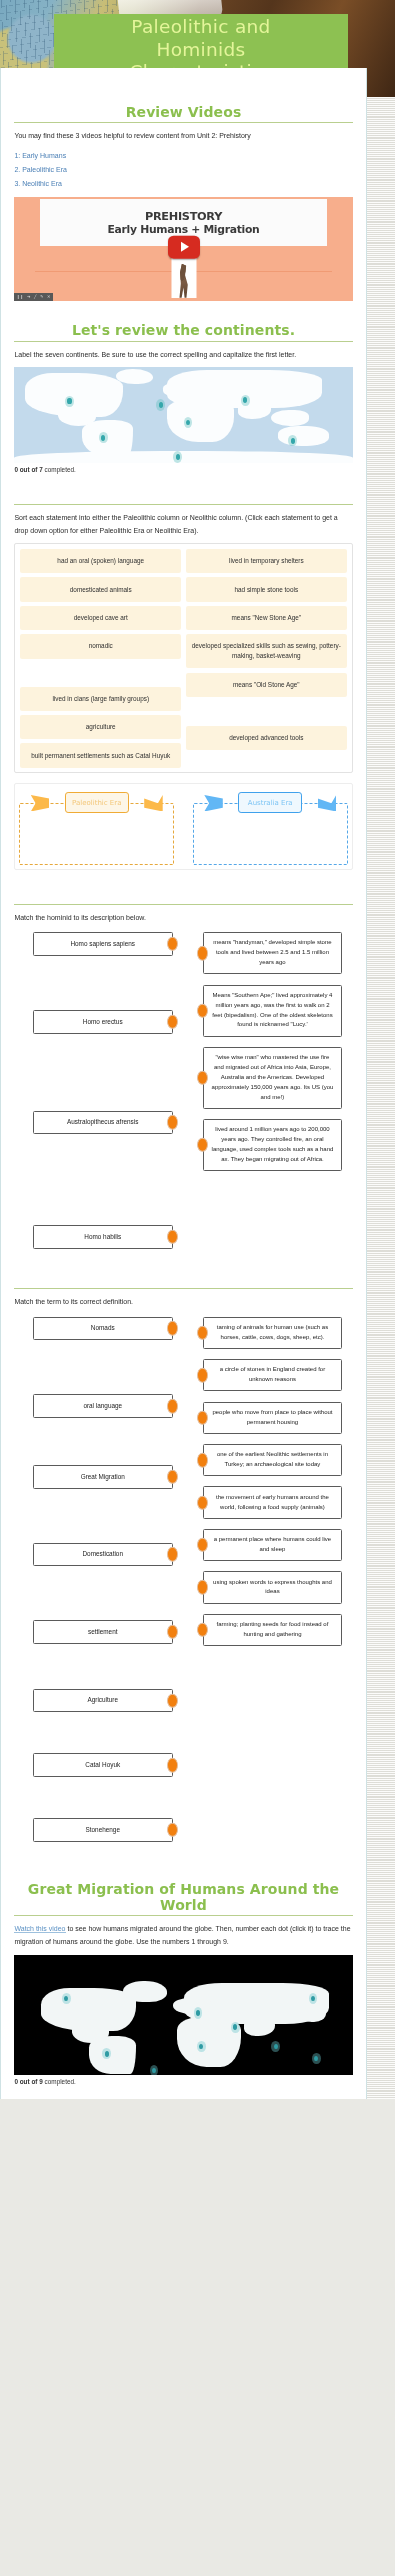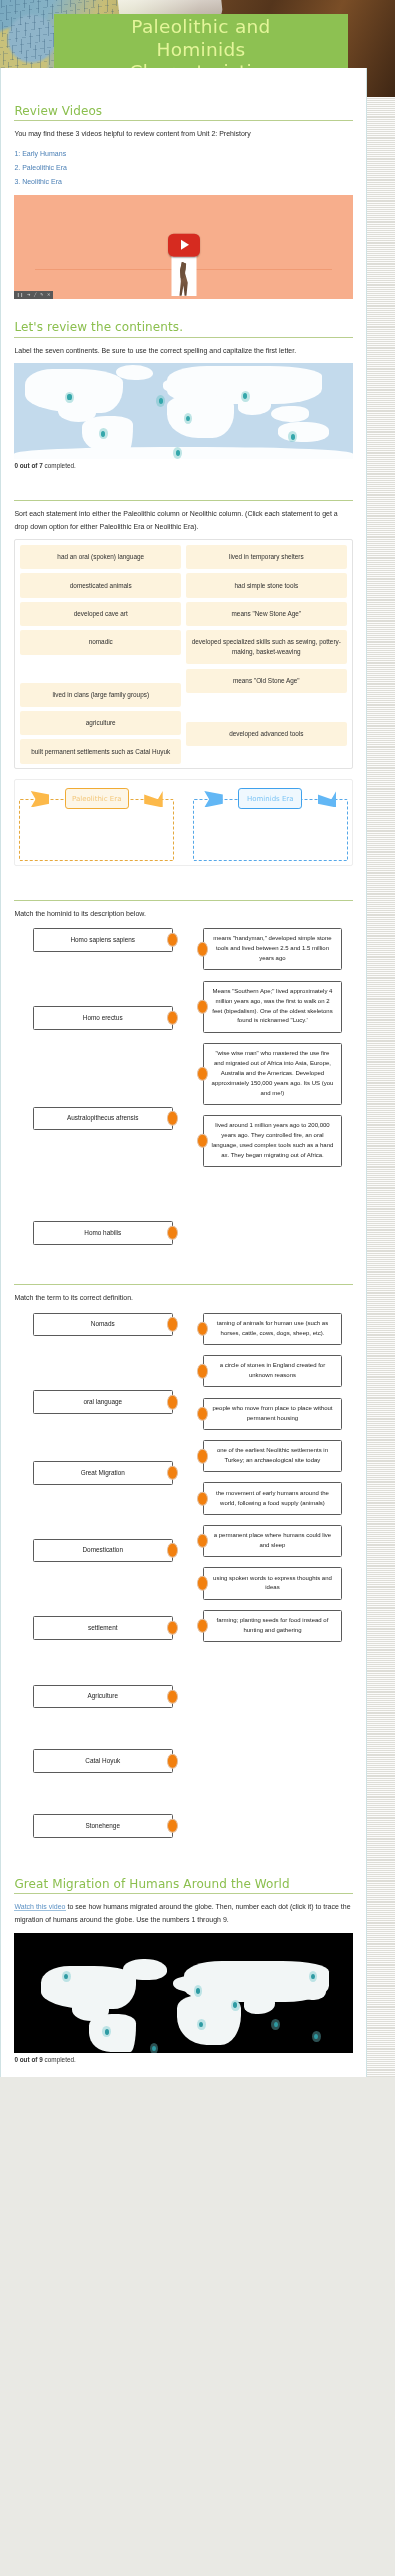--- a/index.html
+++ b/index.html
@@ -83,24 +83,25 @@
     top: -29px;
     margin-bottom: -29px;
   }
   .sheet-top-pad { height: 31px; }
   .inner { padding: 0 13.4px; }
 
   .section { padding-top: 5.2px; }
   h2.sec-title {
     font-family: "DejaVu Sans", sans-serif;
     color: #8bbf4e;
-    font-size: 12px;
-    font-weight: normal;
+    font-size: 14px;
+    font-weight: bold;
     letter-spacing: 0.1px;
     padding-bottom: 2.1px;
+    text-align: center;
   }
   .rule { border-bottom: 0.5px solid #b9cf8f; margin-bottom: 7.2px; }
   p.body-text {
     font-size: 7px;
     line-height: 1.85;
     color: #2a2a2a;
     margin-bottom: 5.2px;
   }
   a.link { color: #4a7fb5; text-decoration: none; }
   a.link-underline { color: #5b91c4; text-decoration: none; border-bottom: 0.5px solid #9dc0dd; }
@@ -272,20 +273,24 @@
         <h2 class="sec-title">Review Videos</h2>
         <div class="rule"></div>
         <p class="body-text">You may find these 3 videos helpful to review content from Unit 2: Prehistory</p>
         <div class="vid-links">
           <div><a class="link" href="#">1: Early Humans</a></div>
           <div><a class="link" href="#">2. Paleolithic Era</a></div>
           <div><a class="link" href="#">3. Neolithic Era</a></div>
         </div>
 
         <div class="video-box">
+          <div class="video-inner-white">
+            <div class="v-t1">PREHISTORY</div>
+            <div class="v-t2">Early Humans + Migration</div>
+          </div>
           <div class="v-hline"></div>
           <div class="v-figure"></div>
           <div class="play-btn"></div>
           <div class="vid-toolbar">
             <span>❙❙</span>
             <span>➔</span>
             <span>╱</span>
             <span>✎</span>
             <span>✕</span>
           </div>
@@ -362,21 +367,21 @@
         <div class="drop-panel">
           <div class="drop-zone">
             <div class="ribbon-wing left"></div>
             <div class="ribbon-wing right"></div>
             <div class="ribbon">Paleolithic Era</div>
             <div class="drop-area"></div>
           </div>
           <div class="drop-zone">
             <div class="ribbon-wing left b"></div>
             <div class="ribbon-wing right b"></div>
-            <div class="ribbon blue">Hominids Era</div>
+            <div class="ribbon blue">Australia Era</div>
             <div class="drop-area blue"></div>
           </div>
         </div>
       </div>
 
       <div class="spacer-md"></div>
 
       <div class="section">
         <div class="rule"></div>
         <p class="body-text">Match the hominid to its description below.</p>

